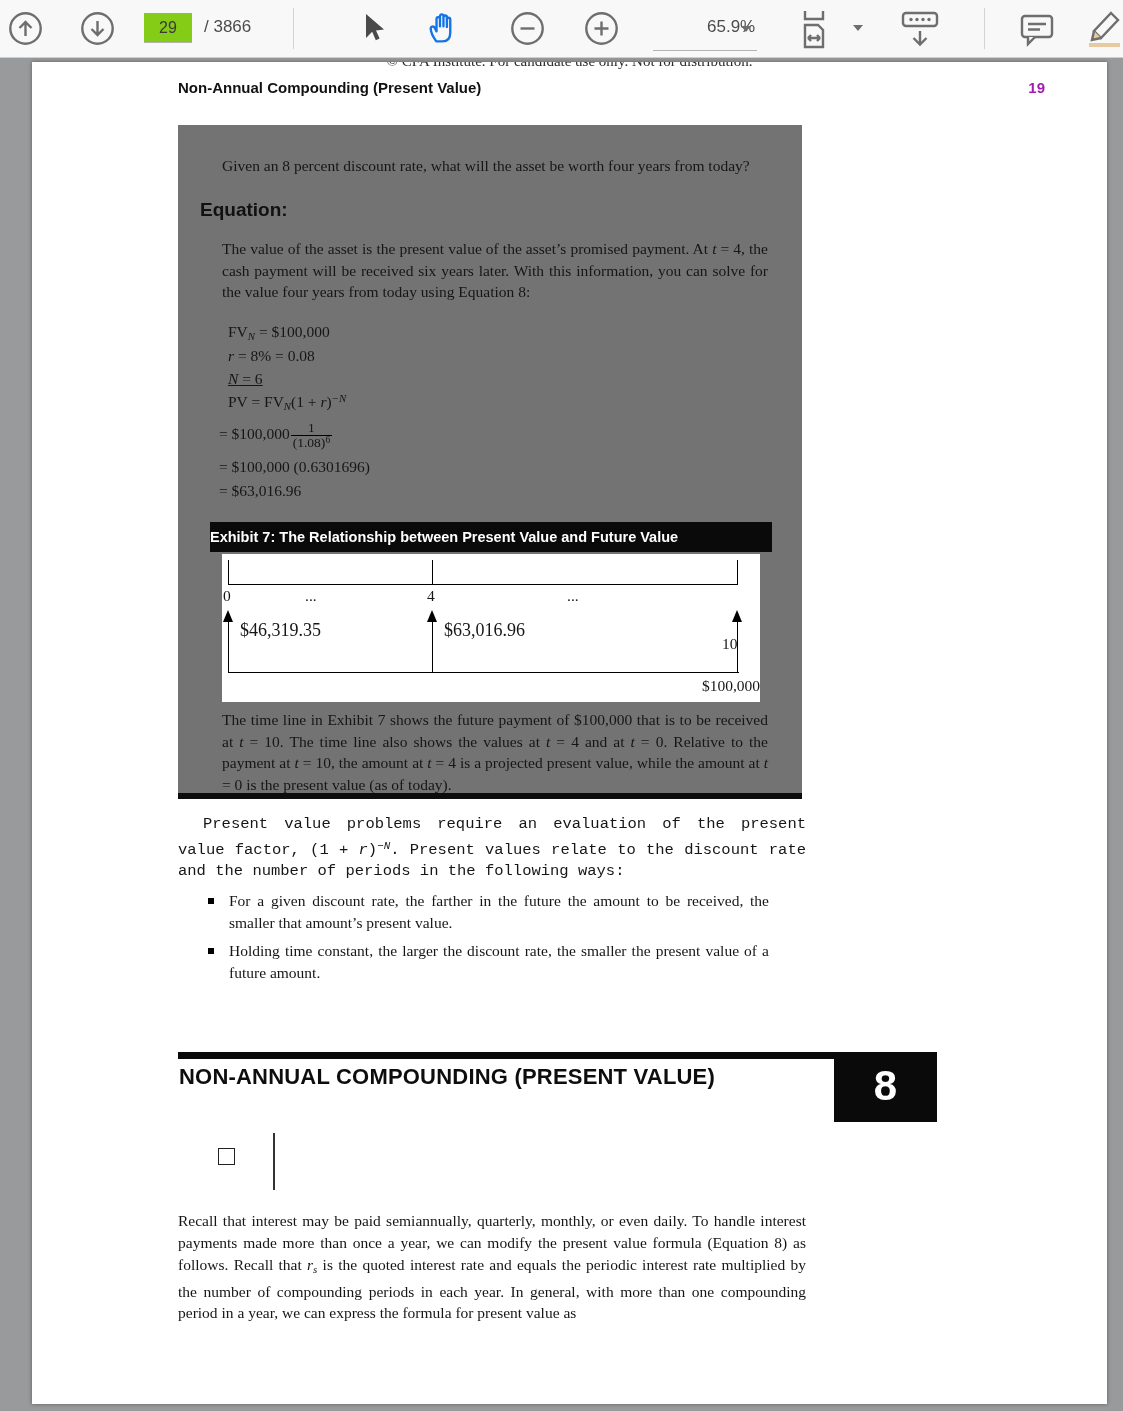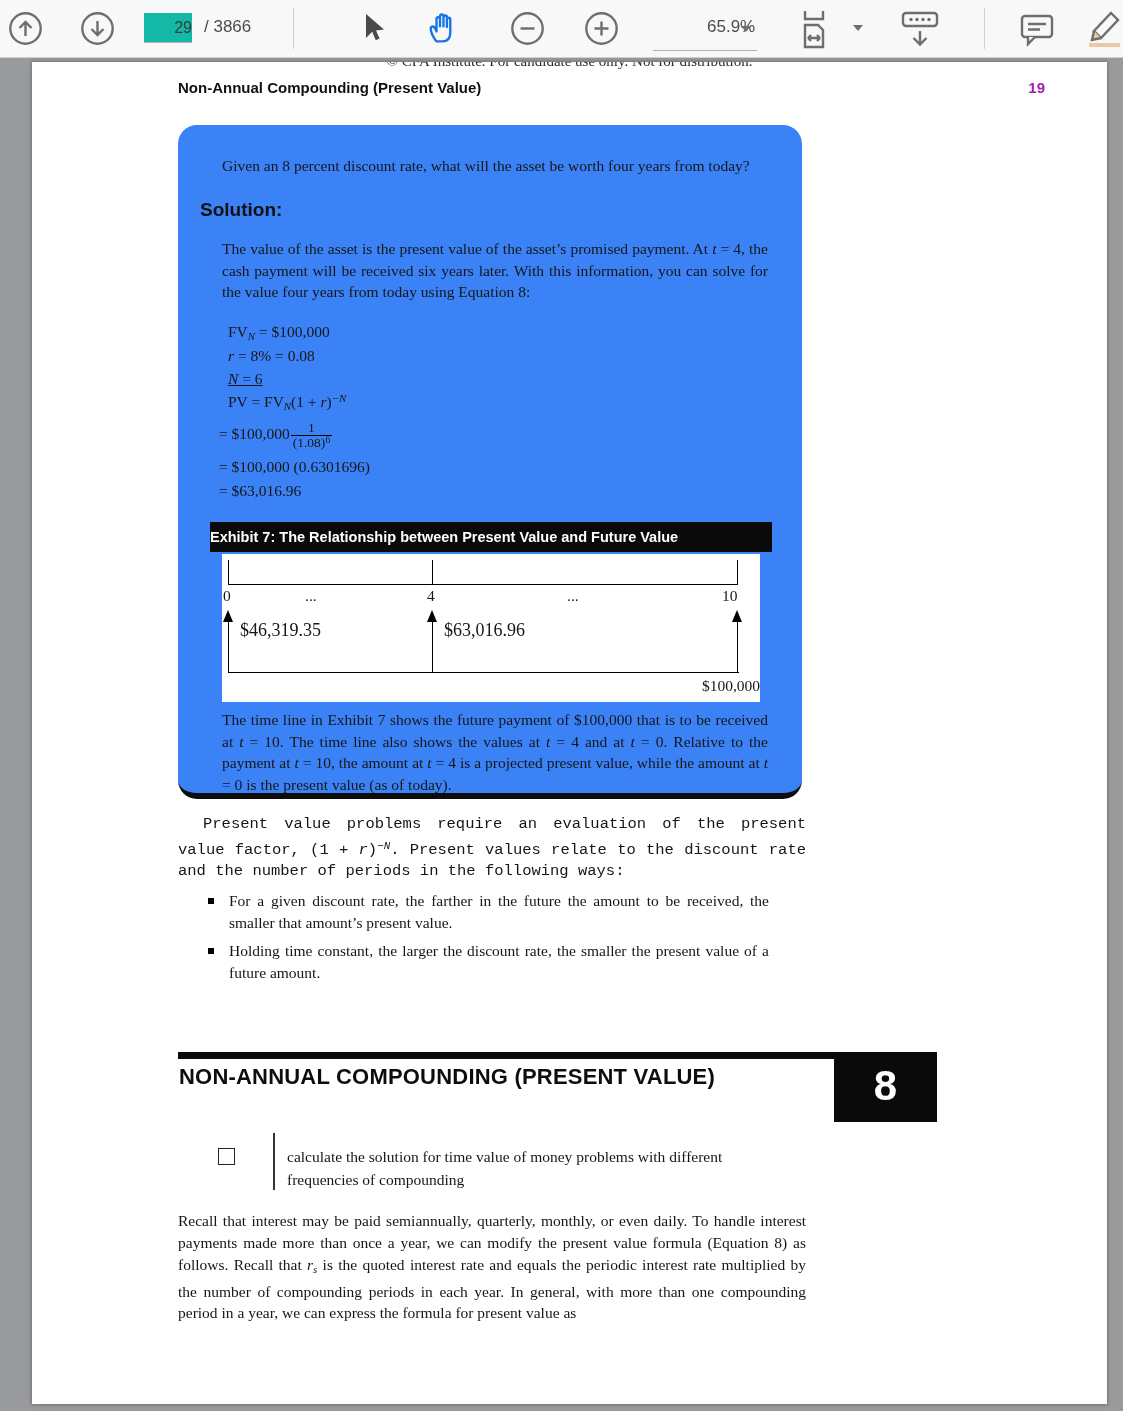--- a/index.html
+++ b/index.html
@@ -14,41 +14,41 @@
   
   .toolbar {
     position:absolute; top:0; left:0; width:1123px; height:58px;
     background:#f8f8f8; border-bottom:1px solid #cfcfcf; z-index:20; overflow:hidden;
   }
   .tb { position:absolute; background:none; border:none; cursor:pointer; }
   .tb svg { display:block; }
   .tb-sep { position:absolute; top:8px; width:1px; height:41px; background:#d2d2d2; }
   .page-input {
     position:absolute; left:144px; top:13px; width:48px; height:30px;
-    background:#14b8a6; border:none; border-bottom:1px solid #b3b3b3;
-    text-align:right; font:16px "Liberation Sans", sans-serif; color:#3a3a3a;
+    background:#84cc16; border:none; border-bottom:1px solid #b3b3b3;
+    text-align:center; font:16px "Liberation Sans", sans-serif; color:#3a3a3a;
   }
   .page-count { position:absolute; left:204px; top:17px; font:17px "Liberation Sans", sans-serif; color:#4c4c4c; }
   .zoom-wrap { position:absolute; left:653px; top:12px; width:104px; height:39px; border-bottom:1px solid #b3b3b3; }
   .zoom-text { position:absolute; left:14px; top:5px; font:17px "Liberation Sans", sans-serif; color:#4c4c4c;margin-left:40px; }
   .caret { width:0; height:0; border-left:5px solid transparent; border-right:5px solid transparent; border-top:6px solid #6e6e6e; }
   .caret-abs { position:absolute; }
   
   .page {
     position:absolute; left:32px; top:62px; width:1075px; height:1342px;
     background:#fff; box-shadow:0 0 4px rgba(0,0,0,.4);
   }
   .copy-clip { position:absolute; left:0; top:0; width:100%; height:13px; overflow:hidden; }
   .copy-text { position:absolute; left:0; top:-9px; width:100%; text-align:center; font-size:15px; color:#2b2b2b; }
   .running-title { position:absolute; left:146px; top:17px; font:bold 15px "Liberation Sans", sans-serif; color:#111; }
   .folio { position:absolute; right:62px; top:17px; font:bold 15px "Liberation Sans", sans-serif; color:#a21caf; }
   
   .exbox {
     position:absolute; left:146px; top:63px; width:624px; height:674px;
-    background:#3b82f6; border-bottom:6px solid #0d0d0d;border-radius:19px;
+    background:#737373; border-bottom:6px solid #0d0d0d;
   }
   .q { position:absolute; left:44px; top:30px; width:542px; font-size:15.5px; line-height:22px; text-align:justify; }
   .sol { position:absolute; left:22px; top:74px; font:bold 19px "Liberation Sans", sans-serif; color:#111; }
   .intro { position:absolute; left:44px; top:113px; width:546px; font-size:15.5px; line-height:21.5px; text-align:justify; }
   .fline { position:absolute; font-size:15.5px; white-space:nowrap; }
   .frac-wrap { display:inline-block; vertical-align:middle; text-align:center; font-size:13.5px; line-height:1.05; margin-left:1px; }
   .fnum { display:block; padding:0 2px; }
   .fbar { display:block; border-top:1px solid #000; }
   .fden { display:block; padding:0 2px; }
   sub { font-size:0.7em; vertical-align:-0.3em; }
@@ -204,21 +204,21 @@
 
   <div class="copy-clip">
     <div class="copy-text">© CFA Institute. For candidate use only. Not for distribution.</div>
   </div>
 
   <div class="running-title">Non-Annual Compounding (Present Value)</div>
   <div class="folio">19</div>
 
   <div class="exbox">
     <div class="q">Given an 8 percent discount rate, what will the asset be worth four years from today?</div>
-    <div class="sol">Solution:</div>
+    <div class="sol">Equation:</div>
     <div class="intro"><span>The value of the asset is the present value of the asset’s promised payment. At </span><span style="font-style: italic;">t</span><span> = 4, the cash payment will be received six years later. With this information, you can solve for the value four years from today using Equation 8:</span></div>
 
     <div class="fline" style="left:50px;top:198px;"><span>FV</span><sub style="font-style: italic;">N</sub><span> = $100,000</span></div>
     <div class="fline" style="left:50px;top:222px;"><span style="font-style: italic;">r</span><span> = 8% = 0.08</span></div>
     <div class="fline" style="left:50px;top:245px;text-decoration:underline;"><span style="font-style: italic;">N</span><span> = 6</span></div>
     <div class="fline" style="left:50px;top:267px;"><span>PV = FV</span><sub style="font-style: italic;">N</sub><span>(1 + </span><span style="font-style: italic;">r</span><span>)</span><sup style="font-style: italic;">−N</sup></div>
 
     <div class="fline" style="left:41px;top:296px;">
       <span>= $100,000</span><span class="frac-wrap"><span class="fnum">1</span><span class="fbar"></span><span class="fden"><span>(1.08)</span><sup>6</sup></span></span>
     </div>
@@ -231,21 +231,21 @@
     <div class="exh-panel">
       <div class="tl-tick" style="left:6px;"></div>
       <div class="tl-tick" style="left:210px;"></div>
       <div class="tl-tick" style="left:515px;"></div>
       <div class="tl-topline"></div>
 
       <span class="tl-lab" style="left:1px;">0</span>
       <span class="tl-lab" style="left:83px;">...</span>
       <span class="tl-lab" style="left:205px;">4</span>
       <span class="tl-lab" style="left:345px;">...</span>
-      <span class="tl-lab" style="left:500px;">10</span>
+      <span class="tl-lab" style="left:500px;margin-top:48px;">10</span>
 
       <div class="tl-arrow" style="left:1px;">
         <div class="tl-head"></div>
         <div class="tl-stem"></div>
       </div>
       <div class="tl-arrow" style="left:205px;">
         <div class="tl-head"></div>
         <div class="tl-stem"></div>
       </div>
       <div class="tl-arrow" style="left:510px;">
@@ -273,16 +273,15 @@
     <span class="bullet-marker"></span>
     <span class="bullet-text">Holding time constant, the larger the discount rate, the smaller the present value of a future amount.</span>
   </div>
 
   <div class="sec-bar"></div>
   <div class="sec-title">NON-ANNUAL COMPOUNDING (PRESENT VALUE)</div>
   <div class="sec-num">8</div>
 
   <div class="los-check"></div>
   <div class="los-rule"></div>
-  <div class="los-text">calculate the solution for time value of money problems with different frequencies of compounding</div>
 
   <div class="para2"><span>Recall that interest may be paid semiannually, quarterly, monthly, or even daily. To handle interest payments made more than once a year, we can modify the present value formula (Equation 8) as follows. Recall that </span><span style="font-style: italic;">r</span><sub style="font-style: italic;">s</sub><span> is the quoted interest rate and equals the periodic interest rate multiplied by the number of compounding periods in each year. In general, with more than one compounding period in a year, we can express the formula for present value as</span></div>
 </div>
 
 </body></html>

